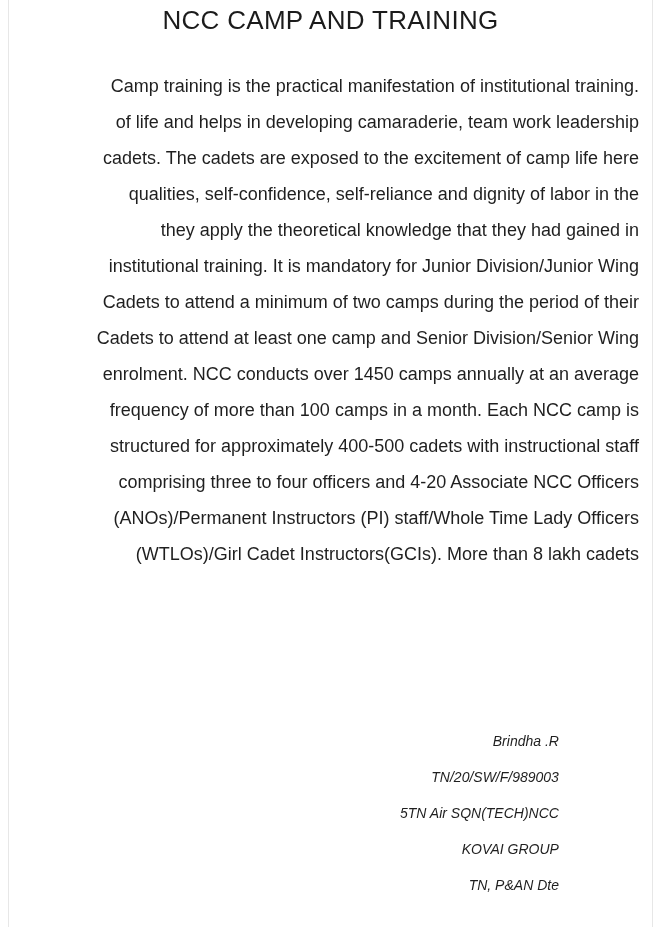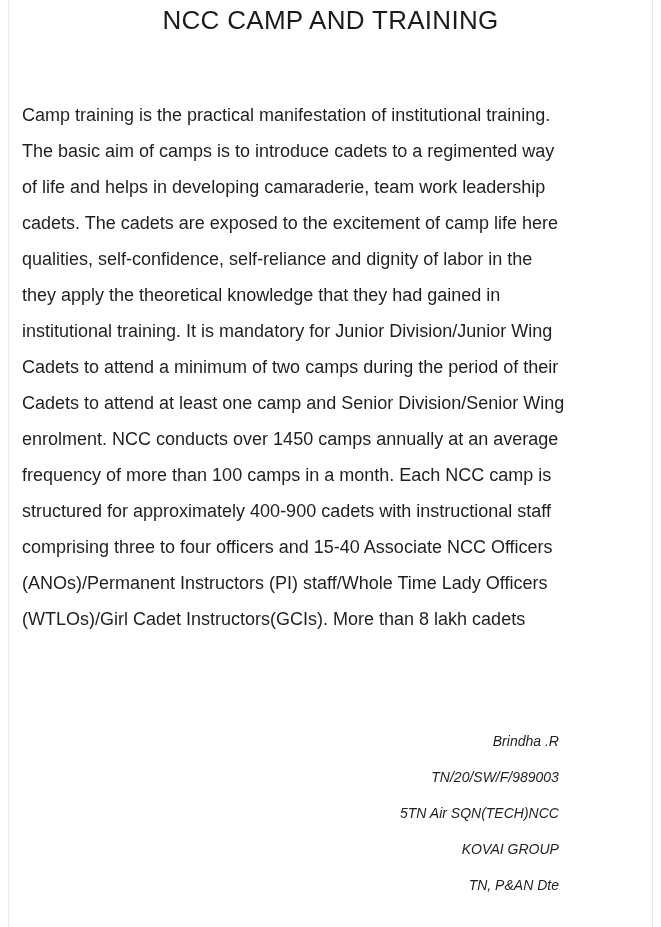--- a/index.html
+++ b/index.html
@@ -36,25 +36,24 @@
     font-weight: 400;
     line-height: 32px;
     letter-spacing: 0.3px;
     color: #1b1b1b;
   }
   .body-paragraph {
     position: absolute;
     top: 68px;
     left: 22px;
     right: 22px;
-    text-align: left;
+    text-align: right;
     font-size: 18px;
     line-height: 36px;
     white-space: nowrap;
-    margin-top: 29px;
   }
   .body-line {
     display: block;
   }
   .signature-block {
     position: absolute;
     top: 723px;
     left: 400px;
     text-align: right;
     font-size: 14px;
@@ -70,32 +69,31 @@
 <body>
 
 <div class="page">
   <div class="page-edge left"></div>
   <div class="page-edge right"></div>
 
   <h1 class="doc-title">NCC CAMP AND TRAINING</h1>
 
   <div class="body-paragraph">
     <span class="body-line">Camp training is the practical manifestation of institutional training.</span>
-    <span class="body-line">The basic aim of camps is to introduce cadets to a regimented way</span>
     <span class="body-line">of life and helps in developing camaraderie, team work leadership</span>
     <span class="body-line">cadets. The cadets are exposed to the excitement of camp life here</span>
     <span class="body-line">qualities, self-confidence, self-reliance and dignity of labor in the</span>
     <span class="body-line">they apply the theoretical knowledge that they had gained in</span>
     <span class="body-line">institutional training. It is mandatory for Junior Division/Junior Wing</span>
     <span class="body-line">Cadets to attend a minimum of two camps during the period of their</span>
     <span class="body-line">Cadets to attend at least one camp and Senior Division/Senior Wing</span>
     <span class="body-line">enrolment. NCC conducts over 1450 camps annually at an average</span>
     <span class="body-line">frequency of more than 100 camps in a month. Each NCC camp is</span>
-    <span class="body-line">structured for approximately 400-900 cadets with instructional staff</span>
-    <span class="body-line">comprising three to four officers and 15-40 Associate NCC Officers</span>
+    <span class="body-line">structured for approximately 400-500 cadets with instructional staff</span>
+    <span class="body-line">comprising three to four officers and 4-20 Associate NCC Officers</span>
     <span class="body-line">(ANOs)/Permanent Instructors (PI) staff/Whole Time Lady Officers</span>
     <span class="body-line">(WTLOs)/Girl Cadet Instructors(GCIs). More than 8 lakh cadets</span>
   </div>
 
   <div class="signature-block">
     <span class="sig-line">Brindha .R</span>
     <span class="sig-line">TN/20/SW/F/989003</span>
     <span class="sig-line">5TN Air SQN(TECH)NCC</span>
     <span class="sig-line">KOVAI GROUP</span>
     <span class="sig-line">TN, P&amp;AN Dte</span>

